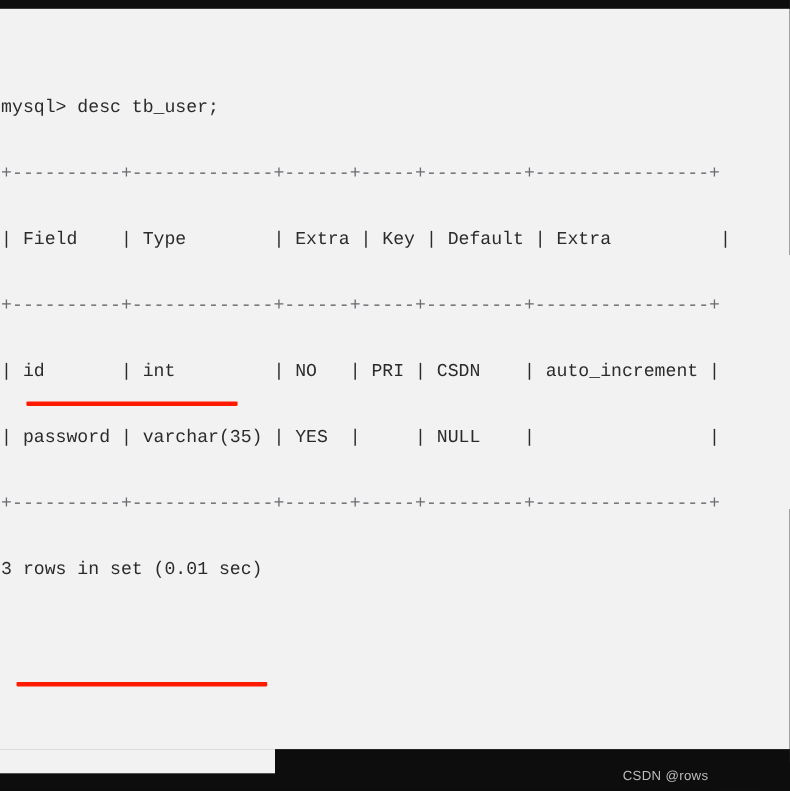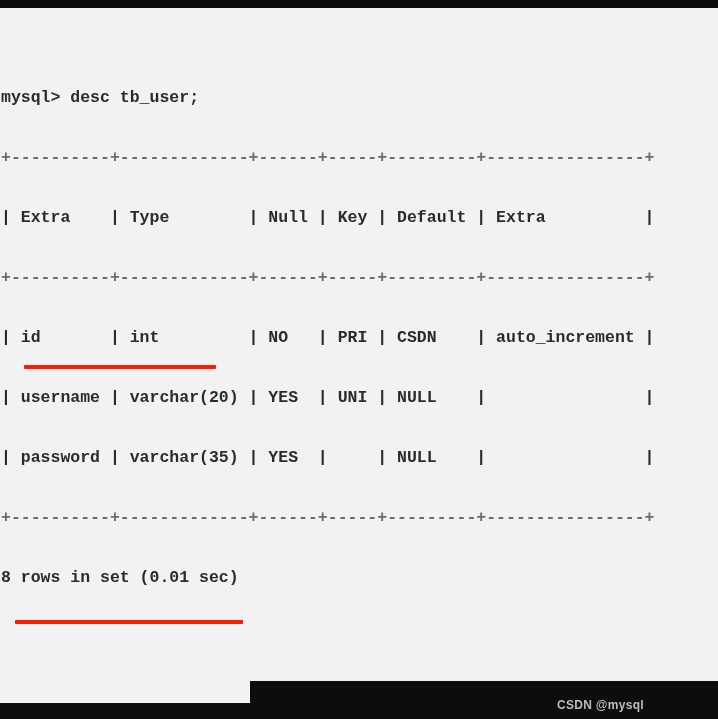--- a/index.html
+++ b/index.html
@@ -12,21 +12,20 @@
     height: 719px;
     overflow: hidden;
     font-family: "Liberation Serif", "DejaVu Serif", serif;
   }
 
   #screen {
     position: relative;
     width: 652px;
     height: 719px;
     background: #0d0d0d;
-    font-weight: bold;
   }
 
   
   .terminal {
     position: absolute;
     left: 0;
     top: 8px;
     width: 718px;
     height: 673px;
     background: #f2f2f2;
@@ -92,27 +91,26 @@
 <div id="screen">
 
   <div class="terminal"></div>
   <div class="tail-strip"></div>
 
   <div class="console">
 
     
     <div class="line">mysql&gt; desc tb_user;</div>
     <div class="line rule">+----------+-------------+------+-----+---------+----------------+</div>
-    <div class="line">| Extra    | Type        | Null | Key | Default | Extra          |</div>
+    <div class="line">| Field    | Type        | Extra | Key | Default | Extra          |</div>
     <div class="line rule">+----------+-------------+------+-----+---------+----------------+</div>
     <div class="line">| id       | int         | NO   | PRI | CSDN    | auto_increment |</div>
-    <div class="line">| username | varchar(20) | YES  | UNI | NULL    |                |</div>
     <div class="line">| password | varchar(35) | YES  |     | NULL    |                |</div>
     <div class="line rule">+----------+-------------+------+-----+---------+----------------+</div>
-    <div class="line">8 rows in set (0.01 sec)</div>
+    <div class="line">3 rows in set (0.01 sec)</div>
     <div class="line blank"> </div>
 
     
     
     
     
     
     
     
     
@@ -135,15 +133,15 @@
     
     
     
     
 
   </div>
 
   <div class="annot" id="annot-1"></div>
   <div class="annot" id="annot-2"></div>
 
-  <div class="watermark">CSDN @mysql</div>
+  <div class="watermark">CSDN @rows</div>
 
 </div>
 
 </body></html>

